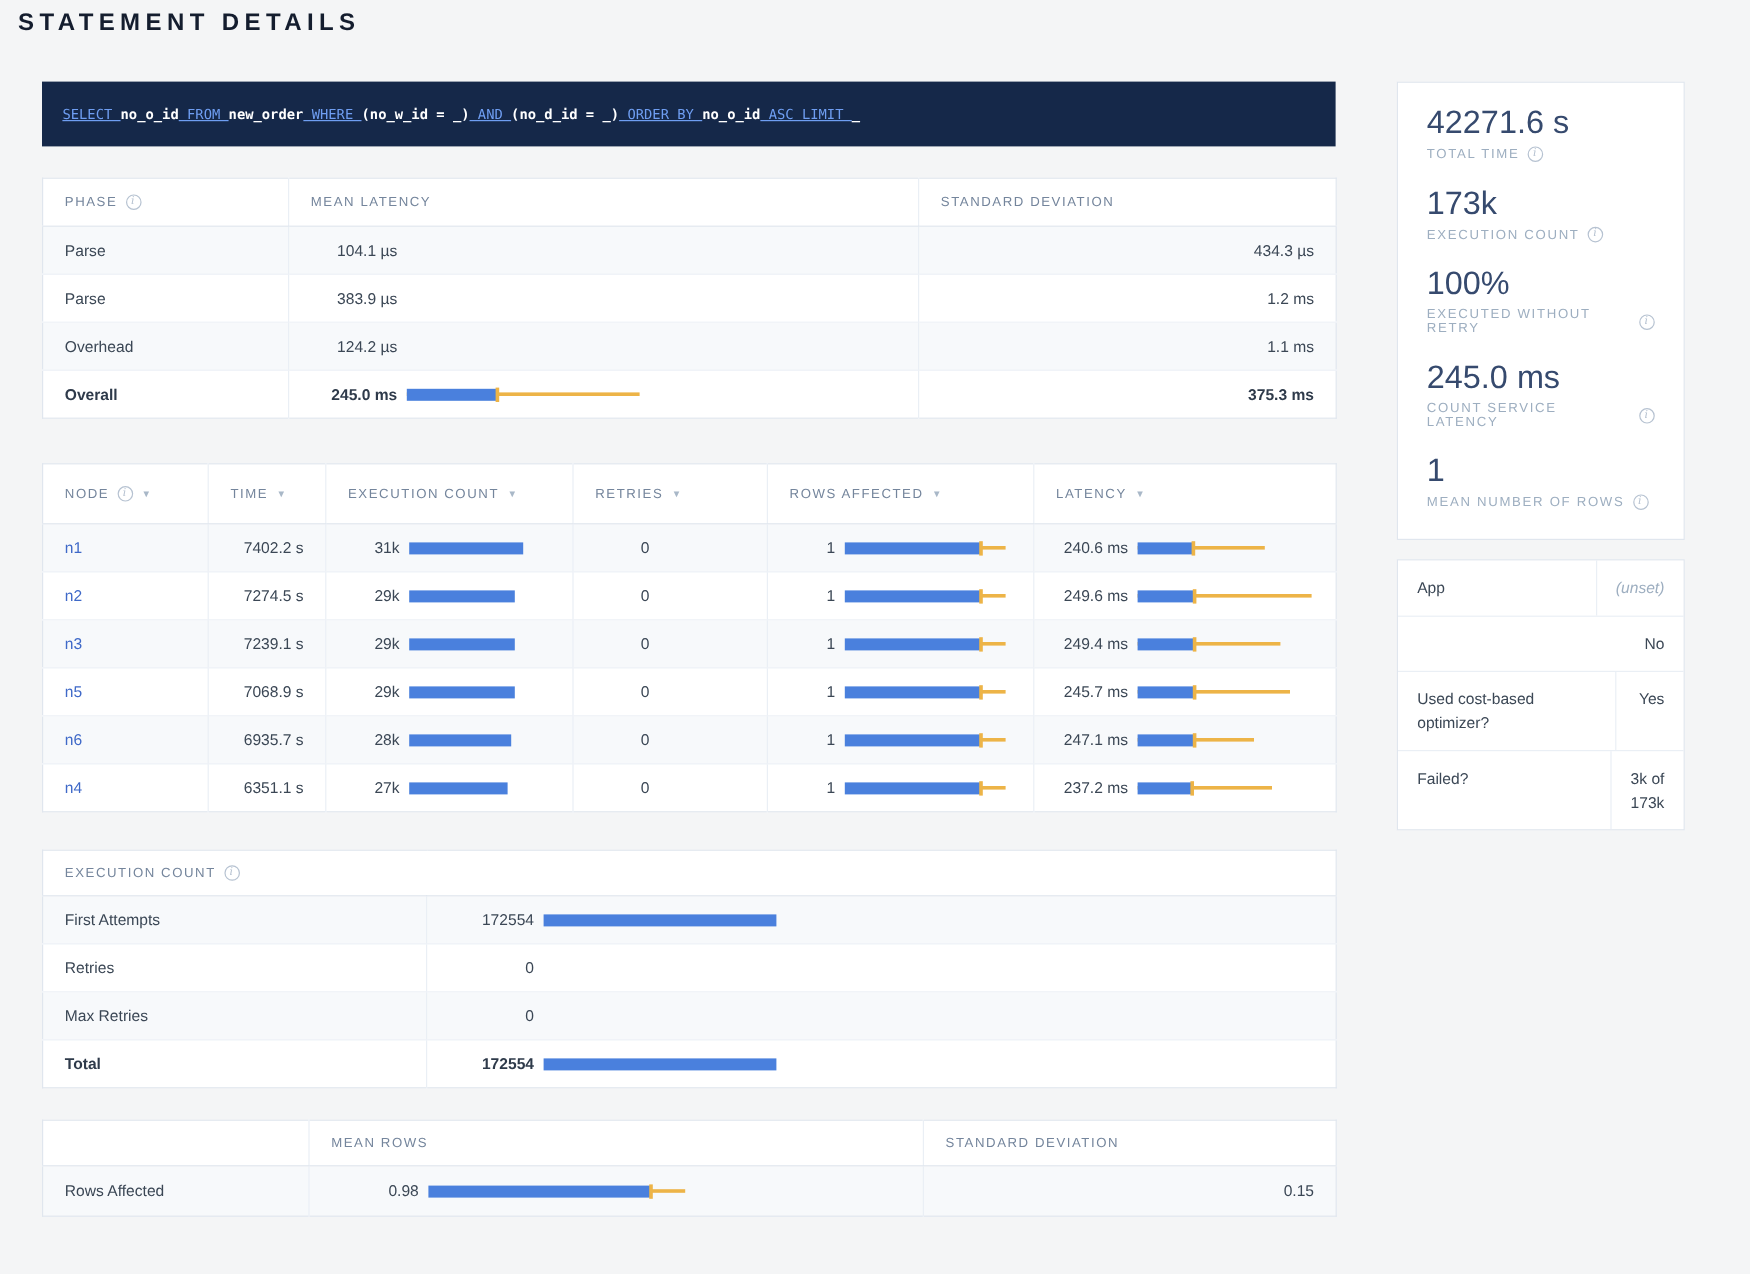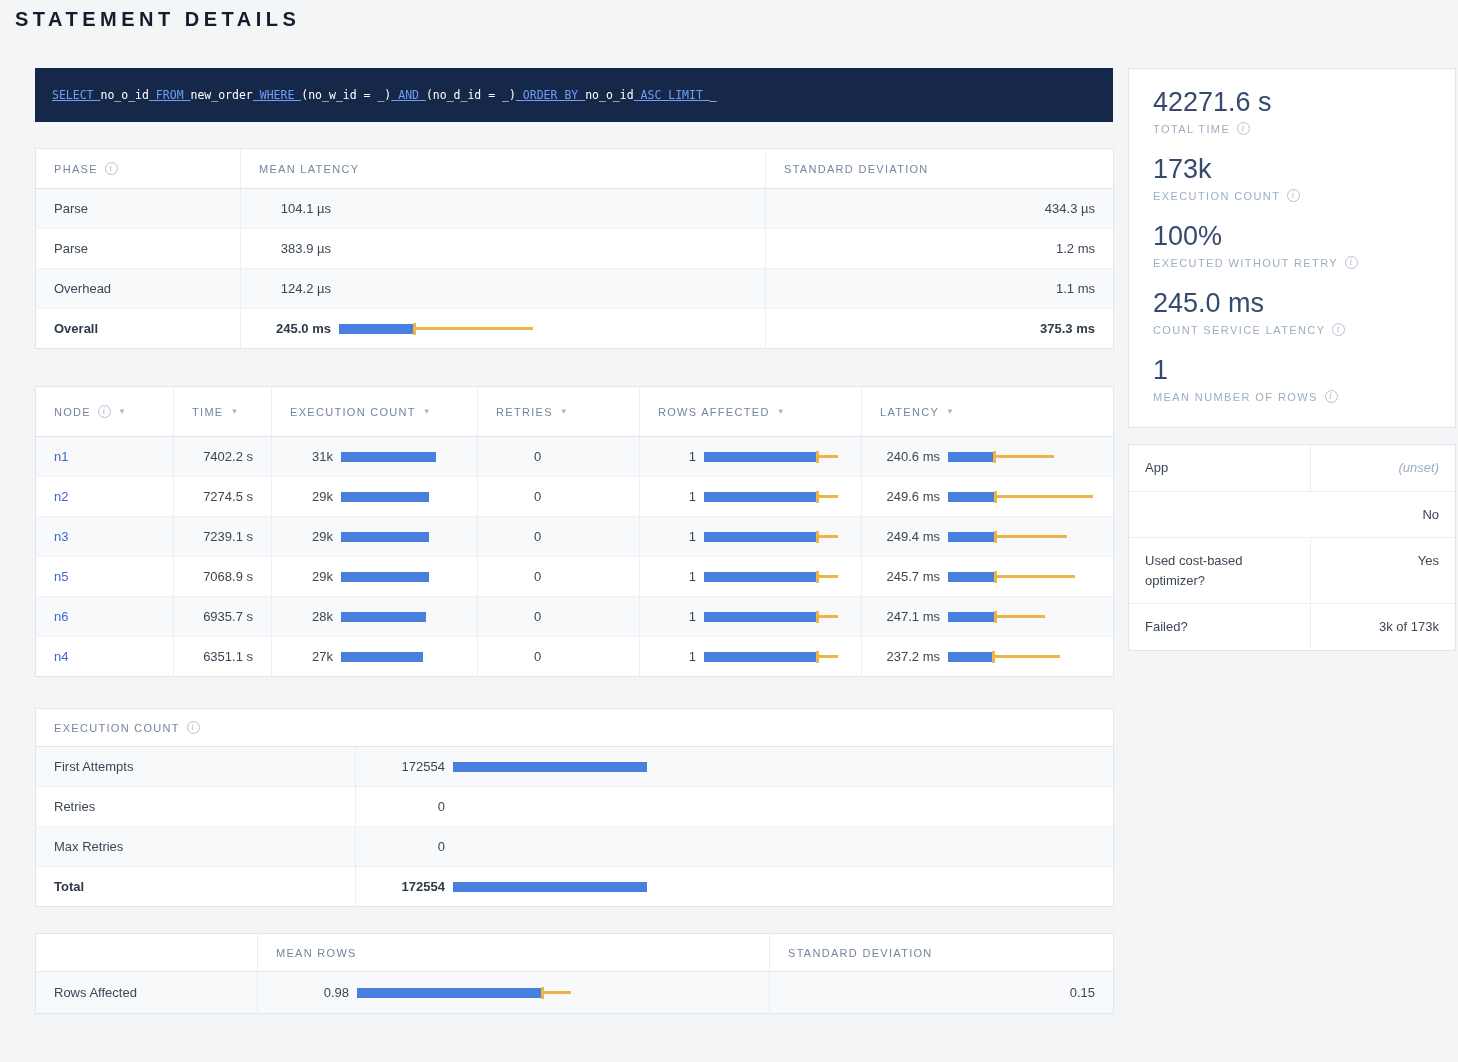--- a/index.html
+++ b/index.html
@@ -9,30 +9,30 @@
     font-family:"Liberation Sans","DejaVu Sans",sans-serif;
     color:#3b4755;
     position:relative;
     overflow:hidden;
   }
   .page-title {
     position:absolute; top:8px; left:15px;
     font-size:20px; font-weight:700; letter-spacing:4.5px; color:#141d2e;
   }
   .main { position:absolute; top:68px; left:35px; width:1078px; }
-  .sidebar { position:absolute; top:68px; left:1128px; width:328px; }
+  .sidebar { position:absolute; top:68px; left:1164px; width:240px; }
 
   
   .query-box {
     height:54px; background:var(--query-bg, #152849);
     display:flex; align-items:center; padding:0 17px; margin-bottom:26px;
   }
   .query-code { font-family:"DejaVu Sans Mono","Liberation Mono",monospace; font-size:11.5px; white-space:pre; }
   .tok-kw { color:var(--kw-blue, #6f9ef2);text-decoration:underline; }
-  .tok-id { color:#ffffff; font-weight:400; }
+  .tok-id { color:#ffffff; font-weight:700; }
 
   
   table.card {
     width:100%; border-collapse:collapse; background:#fff;
     border:1px solid #e0e6ee; table-layout:fixed;
   }
   .phase-table { margin-bottom:28px; }
   .node-table  { margin-bottom:31px;margin-top:37px; }
   .exec-table  { margin-bottom:26px; }
   th {

